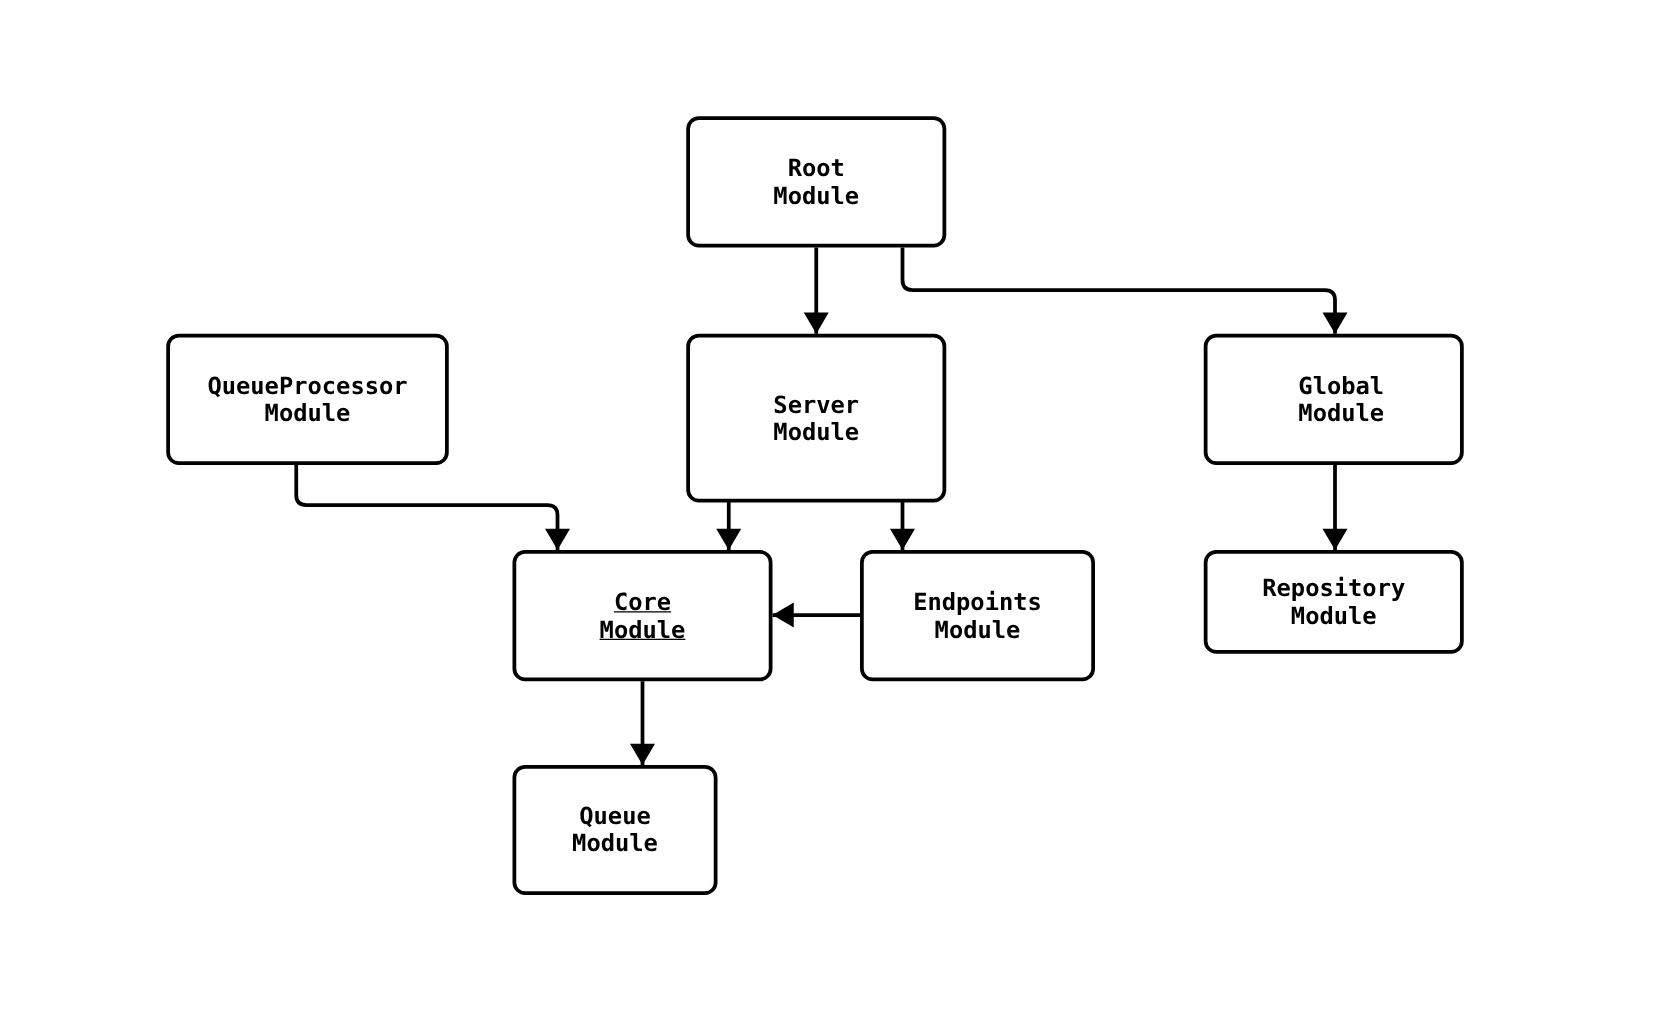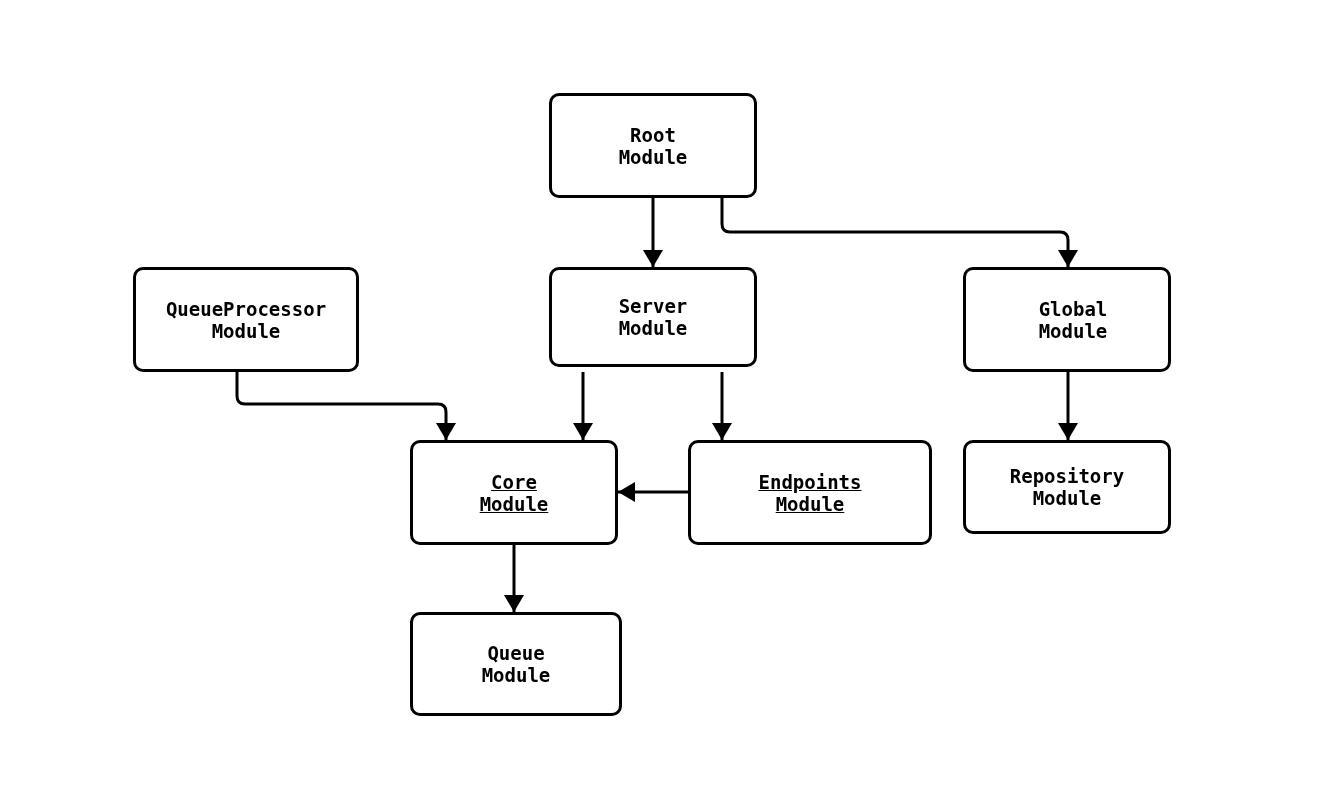--- a/index.html
+++ b/index.html
@@ -66,38 +66,38 @@
     </svg>
   <div id="nodes-layer">
       <div class="node" style="left: 549px; top: 93px; width: 208px; height: 105px; border-color: rgb(0, 0, 0);">
         <span class="node-label" style="color: rgb(0, 0, 0);">Root
 Module</span>
       </div>
       <div class="node" style="left: 133px; top: 267px; width: 226px; height: 105px; border-color: rgb(0, 0, 0);">
         <span class="node-label" style="color: rgb(0, 0, 0);">QueueProcessor
 Module</span>
       </div>
-      <div class="node" style="left: 549px; top: 267px; width: 208px; height: 100px; border-color: rgb(0, 0, 0);">
+      <div class="node" style="left: 549px; top: 267px; width: 208px; height: 135px; border-color: rgb(0, 0, 0);">
         <span class="node-label" style="color: rgb(0, 0, 0);">Server
 Module</span>
       </div>
       <div class="node" style="left: 963px; top: 267px; width: 208px; height: 105px; border-color: rgb(0, 0, 0);">
         <span class="node-label" style="color: rgb(0, 0, 0); margin-left: 12px;">Global
 Module</span>
       </div>
       <div class="node" style="left: 410px; top: 440px; width: 208px; height: 105px; border-color: rgb(0, 0, 0);">
         <span class="node-label" style="color: rgb(0, 0, 0); text-decoration: underline;">Core
 Module</span>
       </div>
-      <div class="node" style="left: 688px; top: 440px; width: 244px; height: 105px; border-color: rgb(0, 0, 0); text-decoration: underline;">
+      <div class="node" style="left: 688px; top: 440px; width: 188px; height: 105px; border-color: rgb(0, 0, 0);">
         <span class="node-label" style="color: rgb(0, 0, 0);">Endpoints
 Module</span>
       </div>
-      <div class="node" style="left: 963px; top: 440px; width: 208px; height: 94px; border-color: rgb(0, 0, 0);">
+      <div class="node" style="left: 963px; top: 440px; width: 208px; height: 83px; border-color: rgb(0, 0, 0);">
         <span class="node-label" style="color: rgb(0, 0, 0);">Repository
 Module</span>
       </div>
-      <div class="node" style="left: 410px; top: 612px; width: 212px; height: 104px; border-color: rgb(0, 0, 0);">
+      <div class="node" style="left: 410px; top: 612px; width: 164px; height: 104px; border-color: rgb(0, 0, 0);">
         <span class="node-label" style="color: rgb(0, 0, 0);">Queue
 Module</span>
       </div>
     </div>
 </div>
 
 </body></html>

